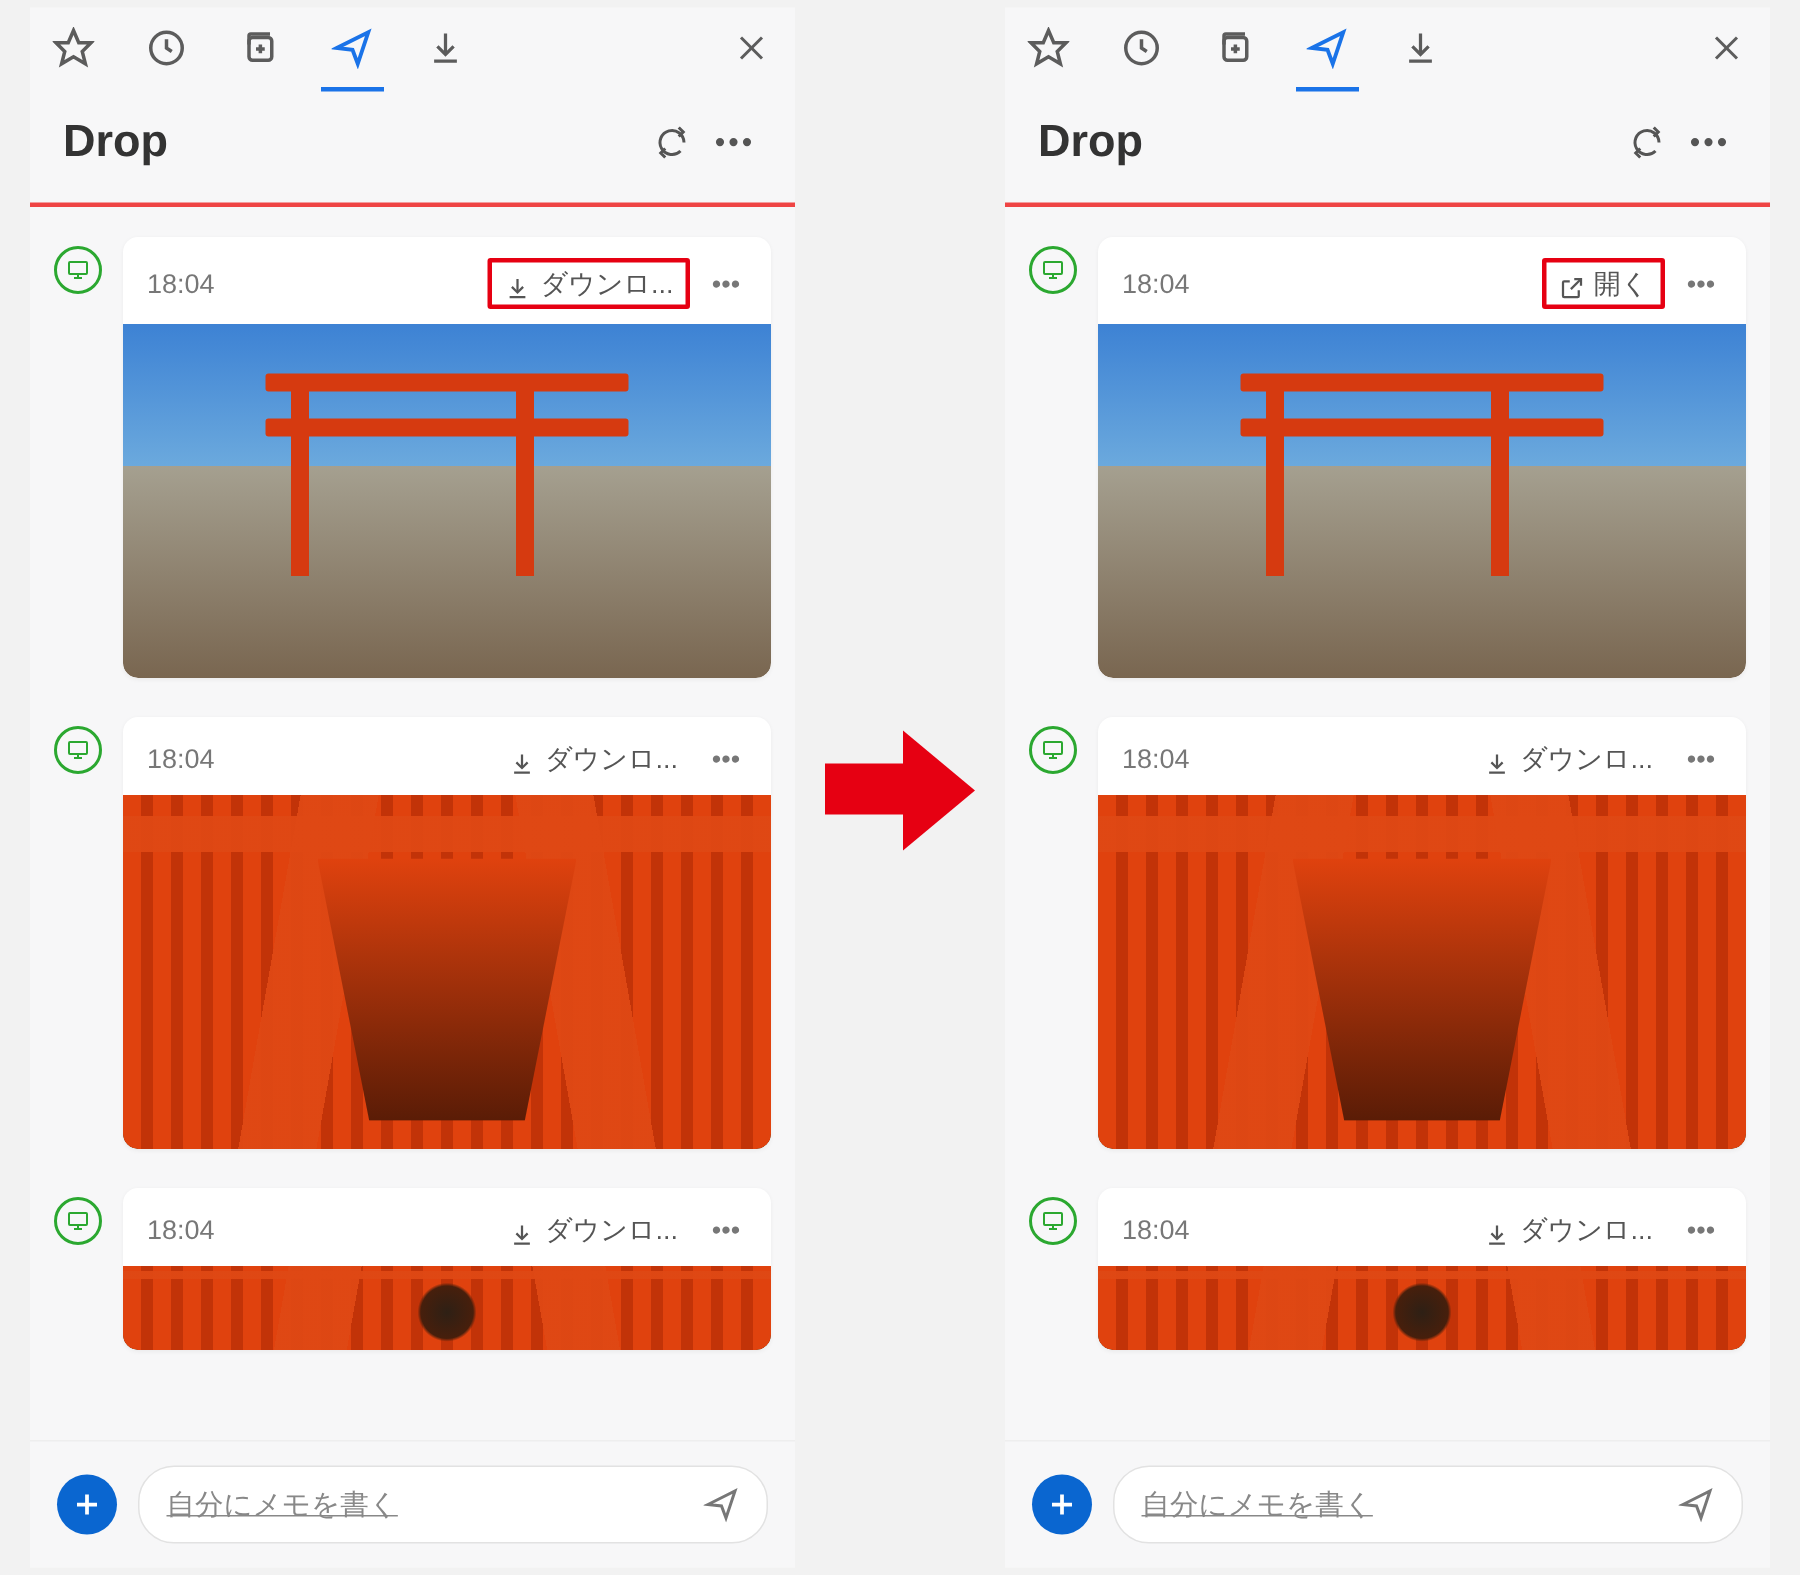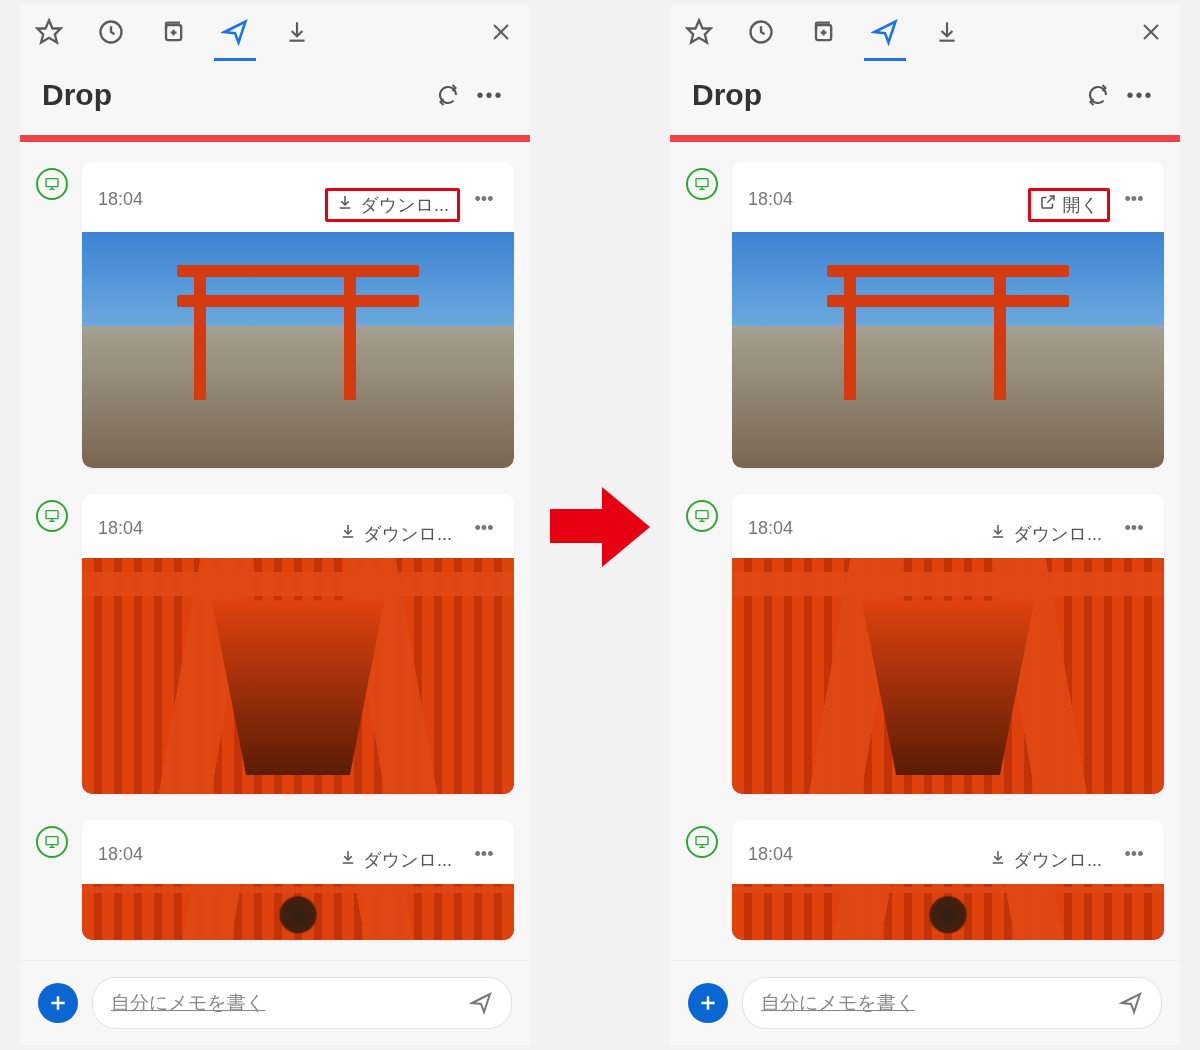--- a/index.html
+++ b/index.html
@@ -45,21 +45,21 @@
     position: absolute;
     bottom: -14px; left: -6px; right: -6px;
     height: 3px;
     background: #1a73e8;
   }
   .tab-spacer { flex: 1; }
   .title-row {
     display: flex;
     align-items: center;
     padding: 18px 22px 22px;
-    border-bottom: 7px solid #ef4444;
+    border-bottom: 3px solid #ef4444;
   }
   .title-text { font-size: 30px; font-weight: 700; flex: 1; }
   .title-action {
     width: 36px; height: 36px;
     display: flex; align-items: center; justify-content: center;
     color: #555;
     cursor: pointer;
     margin-left: 6px;
   }
   .ellipsis { font-size: 20px; letter-spacing: 2px; color:#555; cursor:pointer;}
@@ -92,27 +92,26 @@
     overflow: hidden;
   }
   .card-hdr {
     display: flex;
     align-items: center;
     padding: 14px 16px 10px;
     gap: 10px;
   }
   .ts { color: #777; font-size: 18px; flex: 1; }
   .action-btn {
-    display: flex; align-items: flex-start; gap: 6px;
+    display: flex; align-items: flex-end; gap: 6px;
     color: #555; font-size: 18px;
     cursor: pointer;
     padding: 2px 8px;
     max-width: 150px;
     white-space: nowrap;
-    margin-top: 12px;
   }
   .action-btn .label { overflow: hidden; text-overflow: ellipsis; }
   .card-ellipsis {
     width: 28px; text-align: center;
     color: #777; cursor: pointer;
   }
   .hl {
     border: 3px solid #e60012;
     border-radius: 2px;
   }

